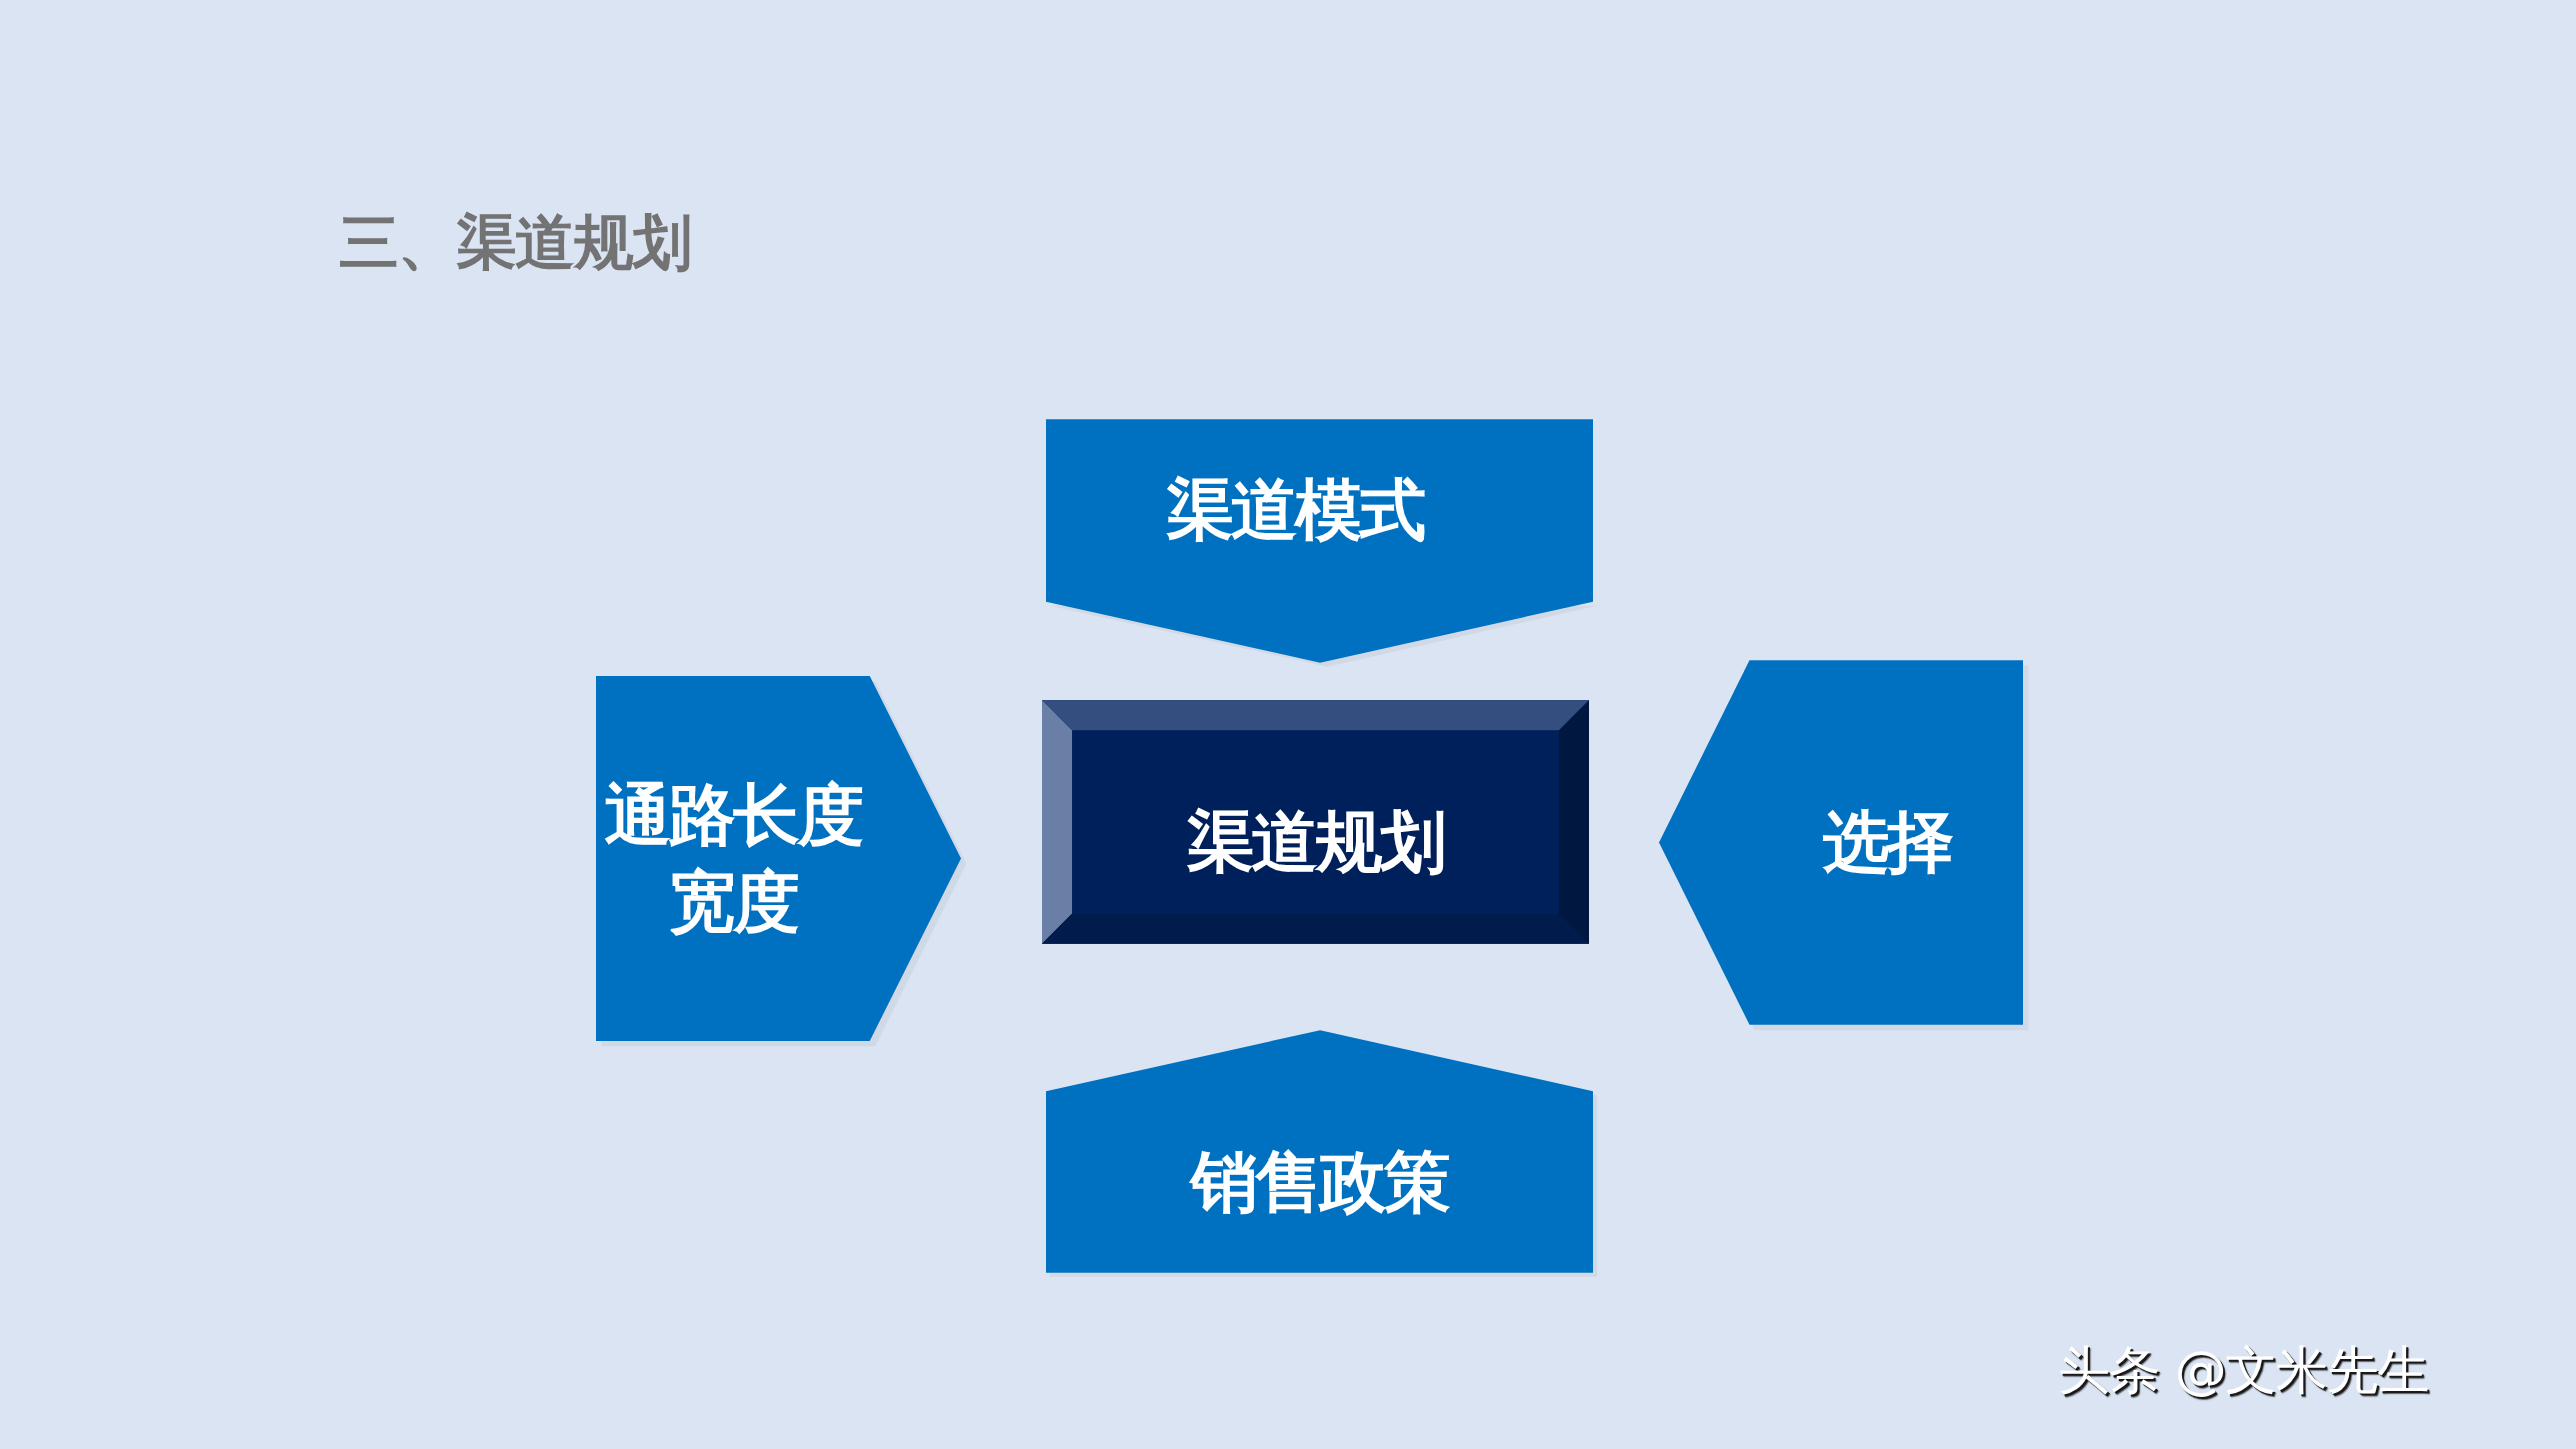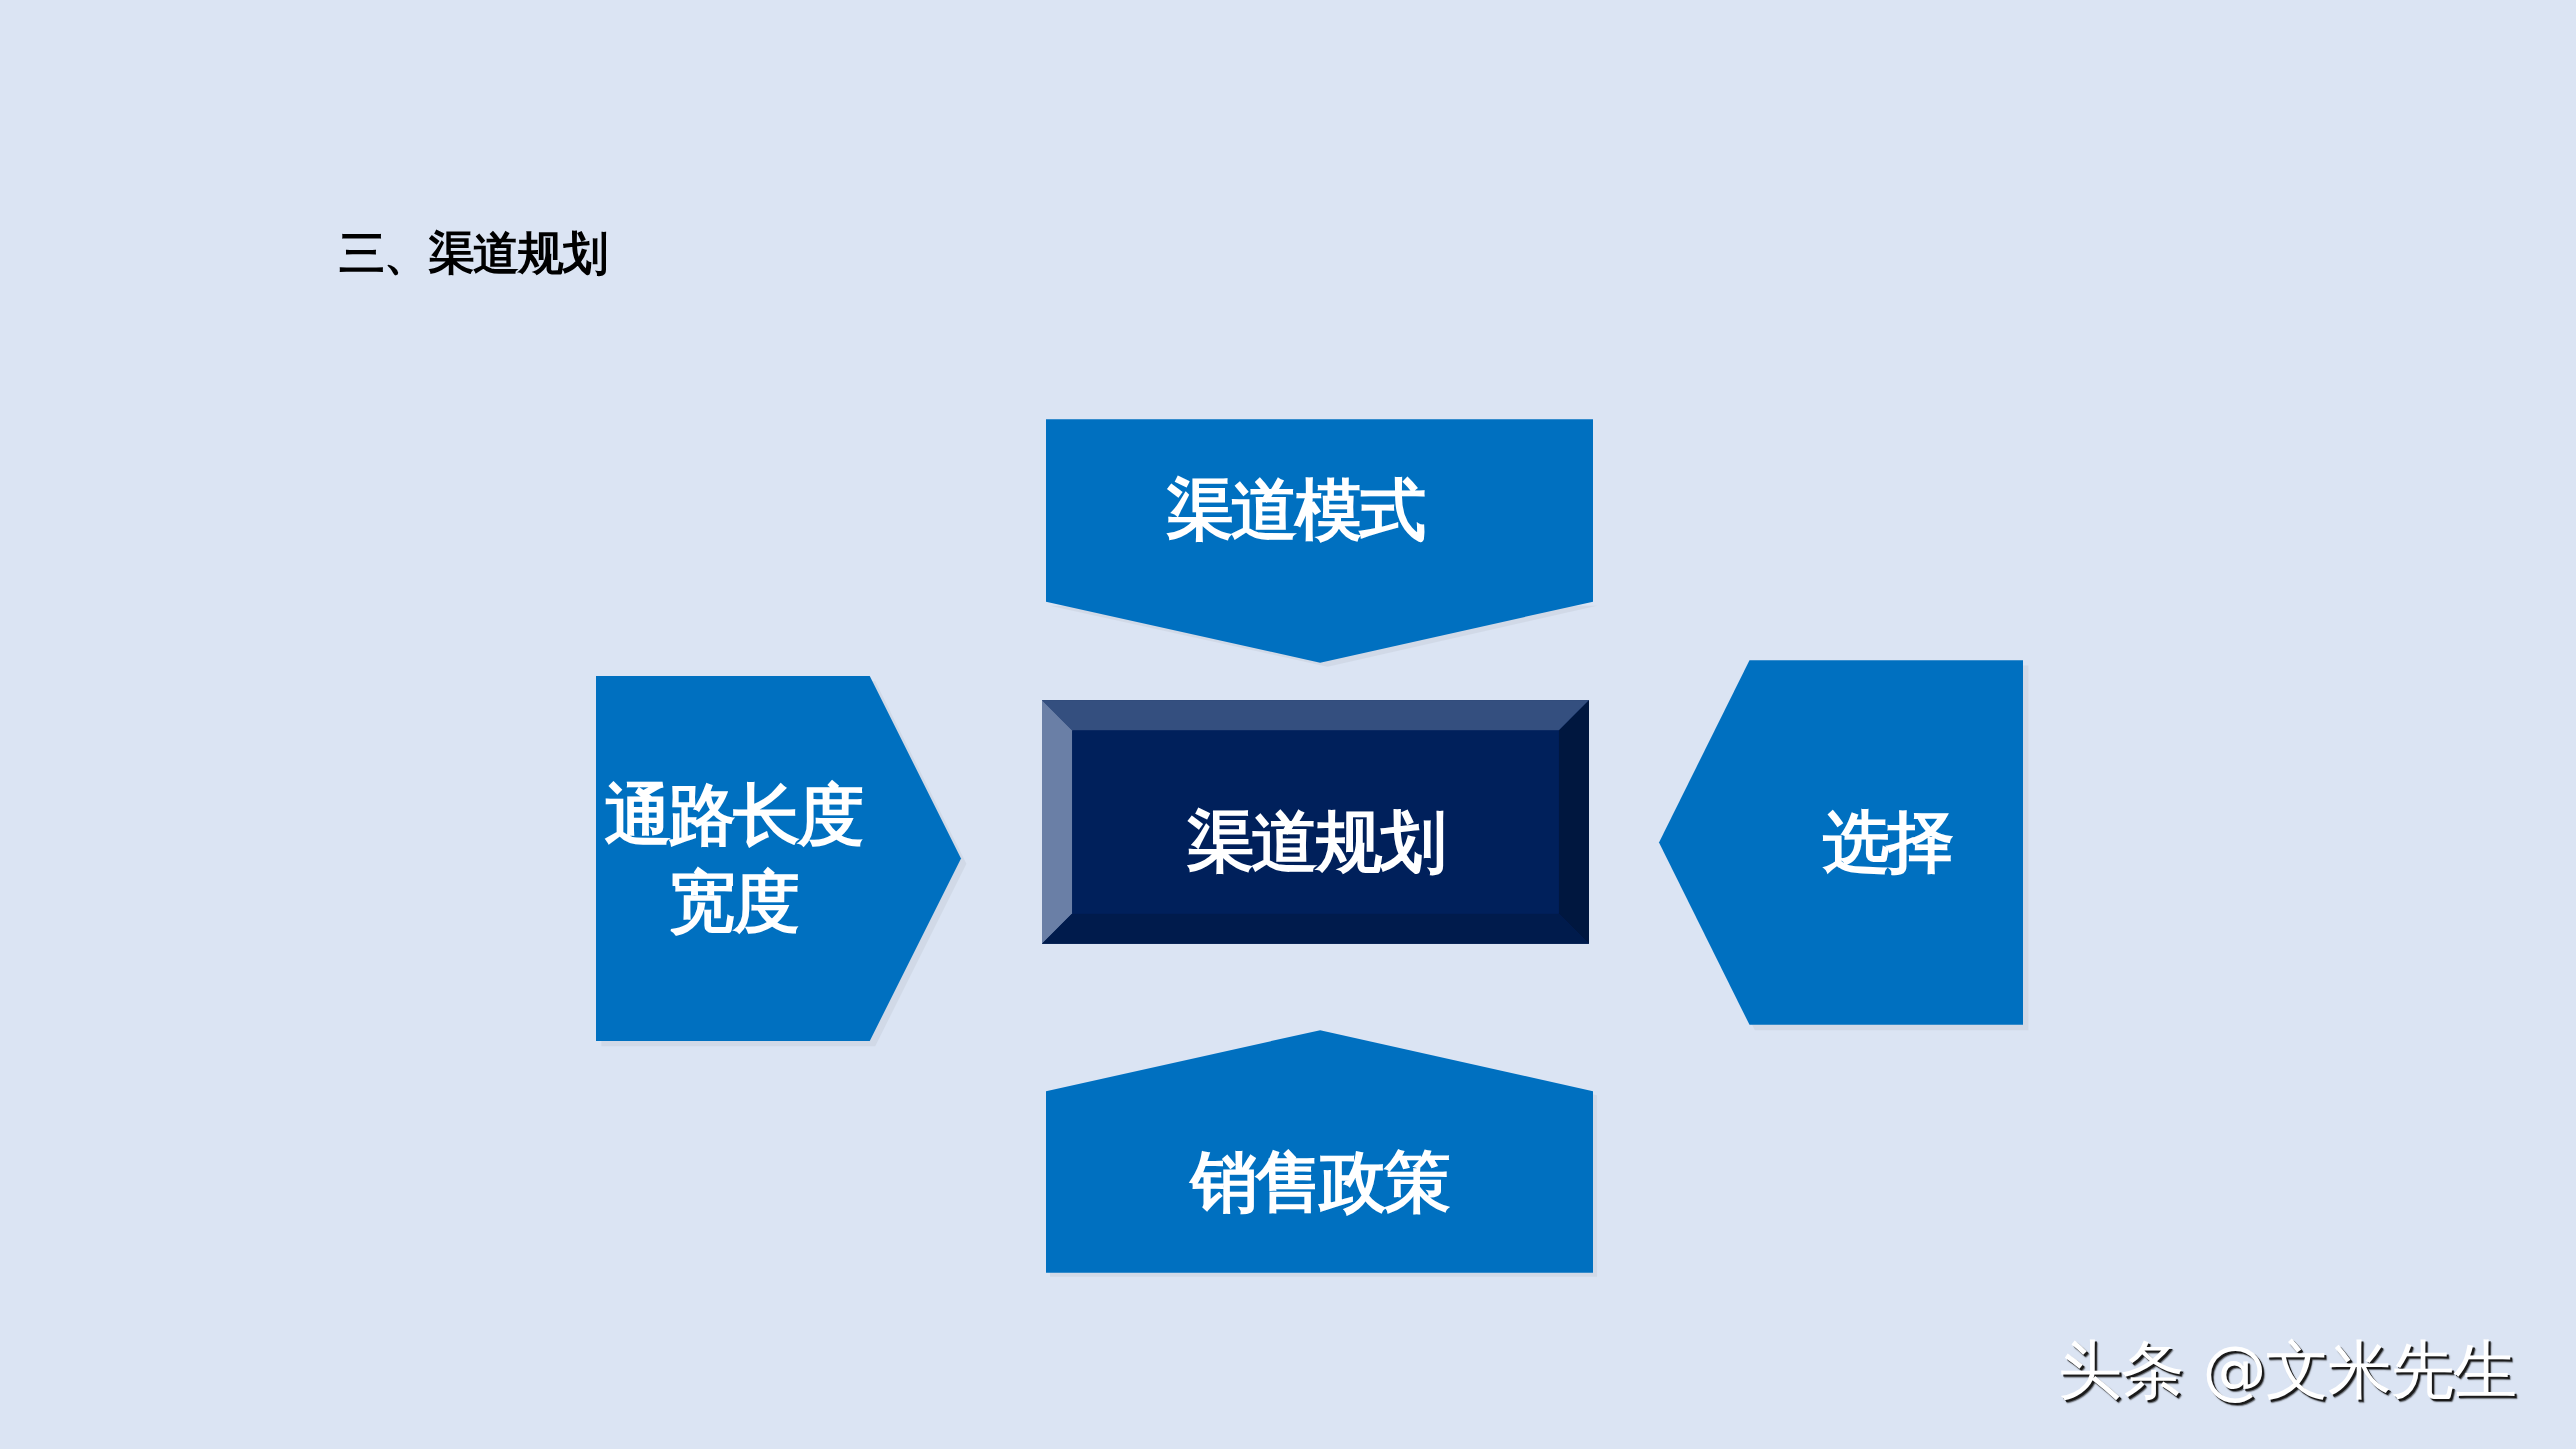--- a/index.html
+++ b/index.html
@@ -3,42 +3,42 @@
 <meta charset="utf-8">
 <style>
   html, body { margin:0; padding:0; }
   body {
     width:2576px; height:1449px; overflow:hidden;
     background:#dbe4f3;
     position:relative;
     font-family:"DejaVu Sans","Liberation Sans",sans-serif;
   }
   .title {
-    position:absolute; left:339px; top:213px;
-    font-size:46px; font-weight:bold; color:#000000;
+    position:absolute; left:339px; top:202px;
+    font-size:60px; font-weight:bold; color:#737373;
     letter-spacing:-1.3px; line-height:81px; white-space:nowrap;
   }
   .shape { position:absolute; }
   .shape svg { position:absolute; left:0; top:0; overflow:visible; }
   .shape .label {
     position:absolute; left:0; top:0; width:100%; height:100%;
     display:flex; align-items:center; justify-content:center; flex-direction:column;
     color:#fff; font-weight:bold; font-size:67px; line-height:79px;
     letter-spacing:-2.7px; text-align:center; white-space:nowrap;
   }
   .center-box { position:absolute; left:1042px; top:700px; width:547px; height:284px; }
   .center-box svg { position:absolute; left:0; top:0; }
   .center-box .label {
     position:absolute; left:0; top:0; width:100%; height:100%;
     display:flex; align-items:center; justify-content:center;
     color:#fff; font-weight:bold; font-size:67px; letter-spacing:-2.7px; white-space:nowrap;
   }
   .watermark {
     position:absolute; left:2058px; top:1330px;
-    font-size:64px; color:#fff; white-space:nowrap; line-height:81px;
+    font-size:52px; color:#fff; white-space:nowrap; line-height:81px;
     text-shadow: 2px 2px 0 #1a1a1a, 2.7px 2.7px 1.3px rgba(0,0,0,0.6);
     letter-spacing:-1.3px;
   }
 </style>
 </head>
 <body>
 
 <div class="title">三、渠道规划</div>
 
 <div class="shape" style="left:1046px; top:419px; width:498px; height:244px;">

